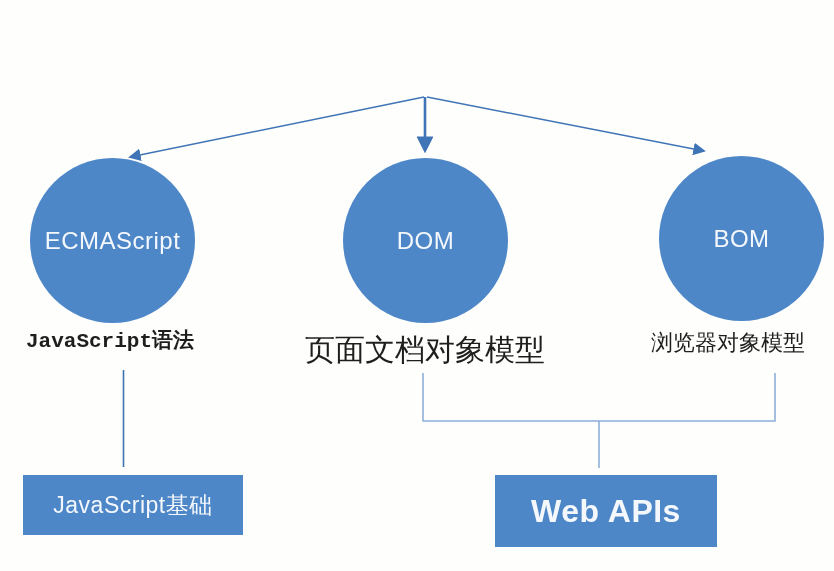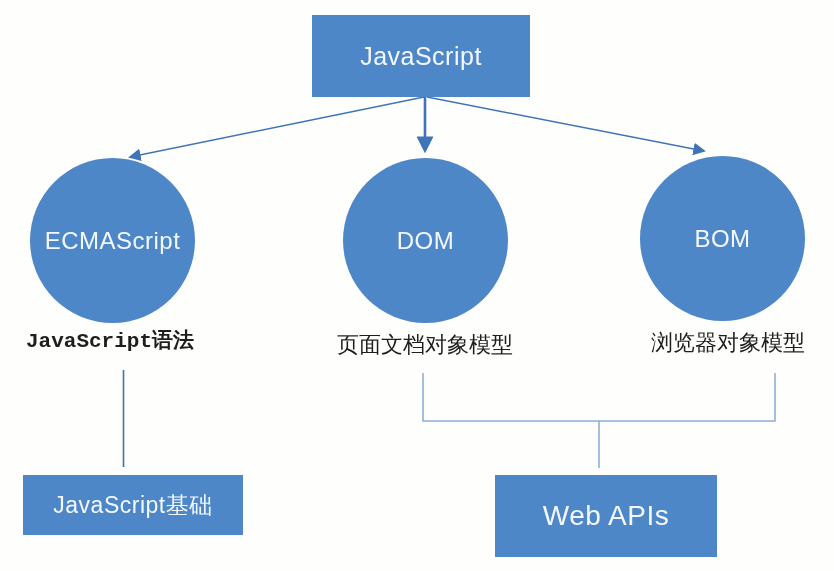--- a/index.html
+++ b/index.html
@@ -38,38 +38,38 @@
   .rect-node { font-size: 25px; letter-spacing: 0.5px; }
   .circle-node {
     border-radius: 50%;
     width: 165px; height: 165px;
     font-size: 24px;
     letter-spacing: 0.5px;
   }
   .node-top    { left: 312px; top: 15px;  width: 218px; height: 82px; }
   .node-ecma   { left: 30px;  top: 158px; text-align: right; }
   .node-dom    { left: 343px; top: 158px; }
-  .node-bom    { left: 640px; top: 156px; text-align: center; }
+  .node-bom    { left: 659px; top: 156px; text-align: center; }
   .node-jsbase { left: 23px;  top: 475px; width: 220px; height: 60px; font-size: 23px; }
-  .node-webapi { left: 495px; top: 475px; width: 222px; height: 82px; font-size: 28px; }
+  .node-webapi { left: 495px; top: 475px; width: 222px; height: 72px; font-size: 32px; font-weight: bold; }
 
   .caption {
     position: absolute;
     z-index: 2;
     width: 260px;
     text-align: center;
     color: var(--caption-text, #1e1e1e);
   }
   .caption-ecma {
     left: -20px; top: 326px;
     font-family: "Liberation Mono", "DejaVu Sans Mono", monospace;
     font-size: 21px;
     font-weight: 600;
   }
-  .caption-dom { left: 295px; top: 330px; font-size: 22px; }
+  .caption-dom { left: 295px; top: 330px; font-size: 30px; }
   .caption-bom { left: 598px; top: 328px; font-size: 22px; }
 </style>
 </head>
 <body>
 
 <div class="canvas">
 
   <svg class="connectors" viewBox="0 0 834 571" xmlns="http://www.w3.org/2000/svg">
     <defs>
       <marker id="arrowSmall" viewBox="0 0 10 10" refX="8.5" refY="5" markerWidth="9" markerHeight="9" orient="auto">
@@ -83,23 +83,20 @@
     <line class="arrow" x1="424" y1="97" x2="130" y2="157" stroke-width="1.4" marker-end="url(#arrowSmall)"></line>
     <line class="arrow" x1="425" y1="97" x2="425" y2="150" stroke-width="2.6" marker-end="url(#arrowBig)"></line>
     <line class="arrow" x1="427" y1="97" x2="704" y2="151" stroke-width="1.4" marker-end="url(#arrowSmall)"></line>
 
     <line class="connector" x1="123.5" y1="370" x2="123.5" y2="467" stroke-width="1.6"></line>
 
     <polyline class="bracket" points="423,373 423,421 775,421 775,373" stroke-width="1.6"></polyline>
     <line class="bracket" x1="599" y1="421" x2="599" y2="468" stroke-width="1.6"></line>
   </svg>
 
-  <div class="node rect-node node-top">
-    <span>JavaScript</span>
-  </div>
 
   <div class="node circle-node node-ecma">
     <span>ECMAScript</span>
   </div>
   <div class="node circle-node node-dom">
     <span>DOM</span>
   </div>
   <div class="node circle-node node-bom">
     <span>BOM</span>
   </div>

